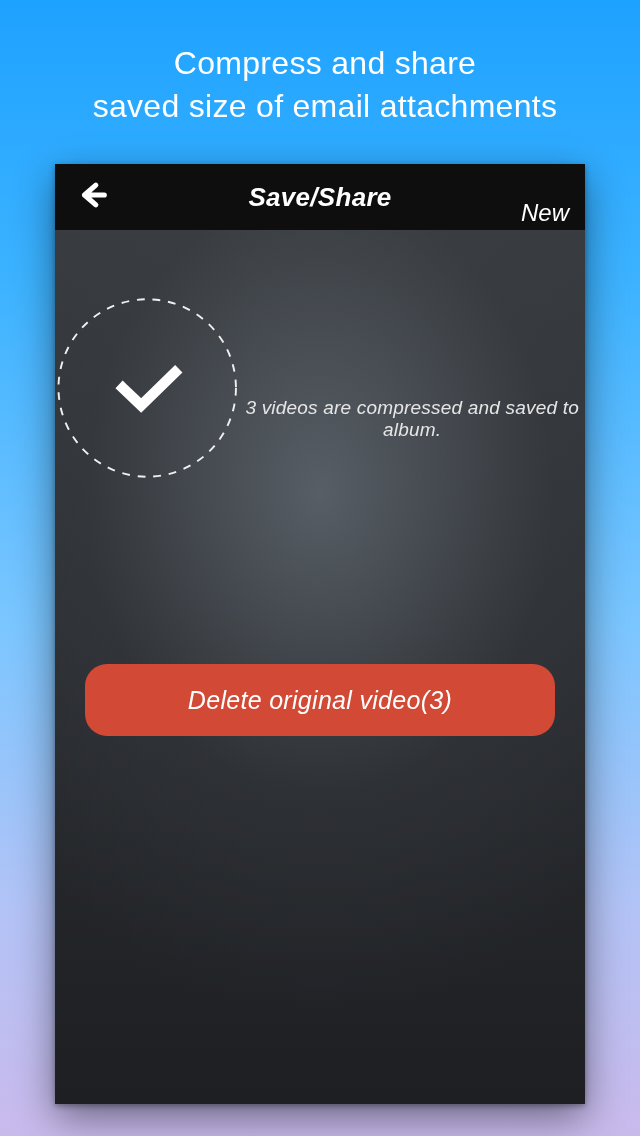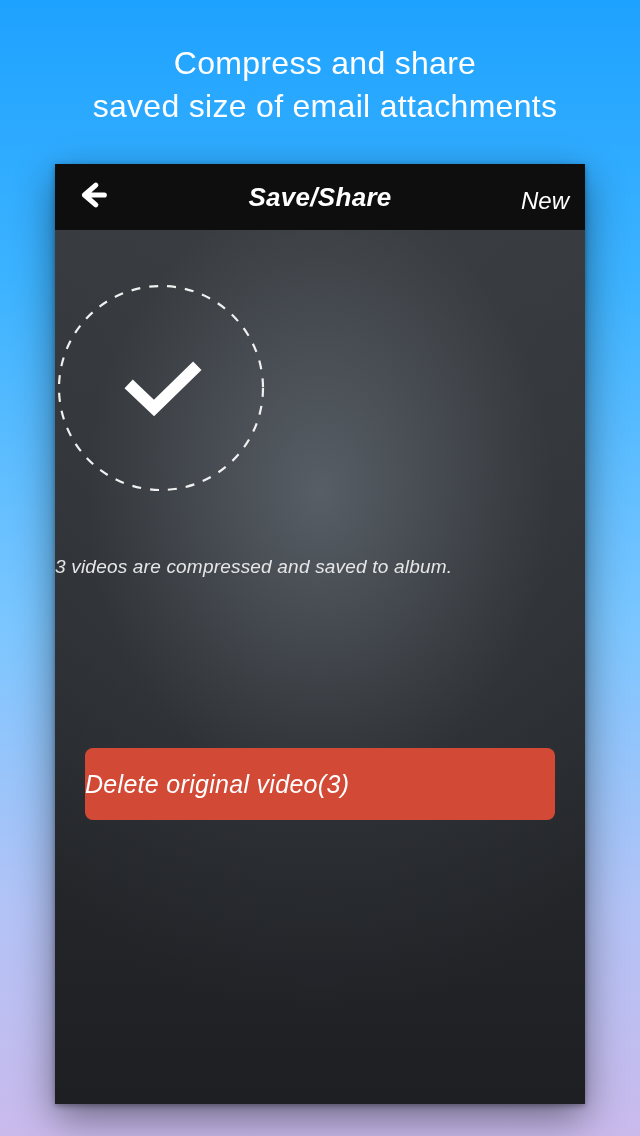--- a/index.html
+++ b/index.html
@@ -40,27 +40,27 @@
     color: #fff;
   }
   .nav-back {
     position: absolute; left: 8px; top: 0; height: 66px; width: 60px;
     display: flex; align-items: center; justify-content: center;
     color: #fff;
   }
   .nav-back svg { width: 34px; height: 34px; stroke: #fff; stroke-width: 3.6; fill: none; stroke-linecap: round; stroke-linejoin: round; }
   .nav-title { font-size: 26px; font-weight: 600; letter-spacing: .3px; }
   .nav-new {
-    position: absolute; right: 16px; top: 4px; height: 66px;
+    position: absolute; right: 16px; top: 16px; height: 66px;
     display: flex; align-items: center;
     font-size: 24px; font-weight: 400;
   }
 
   .check-wrap {
-    display: flex; flex-direction: column; align-items: flex-start;
+    display: flex; flex-direction: row; align-items: center;
     padding-top: 52px;
   }
   .check-circle {
     width: 212px; height: 212px;
   }
   .check-circle circle {
     fill: none;
     stroke: #f0f0f0;
     stroke-width: 2.2;
     stroke-dasharray: 9 9;
@@ -75,24 +75,24 @@
 
   .status-text {
     color: #e6e6e6;
     font-size: 19px;
     text-align: center;
     margin-top: 62px;
     letter-spacing: .2px;
   }
 
   .btn {
-    display: flex; align-items: center; justify-content: flex-start;
+    display: flex; align-items: center; justify-content: center;
     height: 72px;
     margin: 0 30px;
-    border-radius: 8px;
+    border-radius: 22px;
     color: #ffffff;
     font-size: 25px;
     letter-spacing: .3px;
     user-select: none;
   }
   .btn-delete {
     background: #d24a35;
     margin-top: 170px;
   }
   .btn-share {

